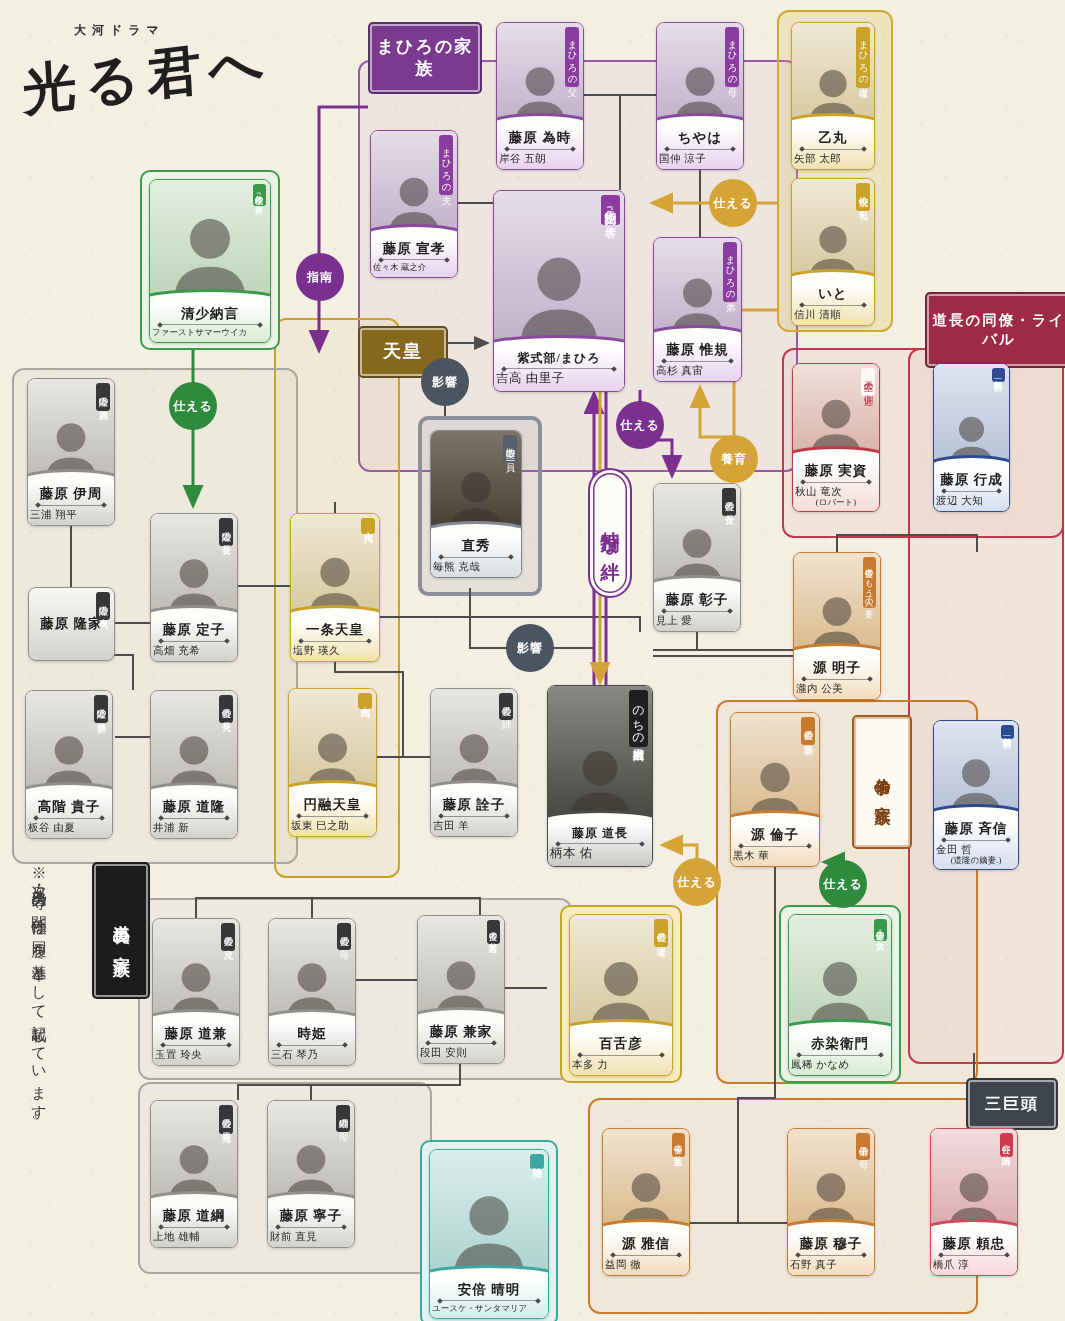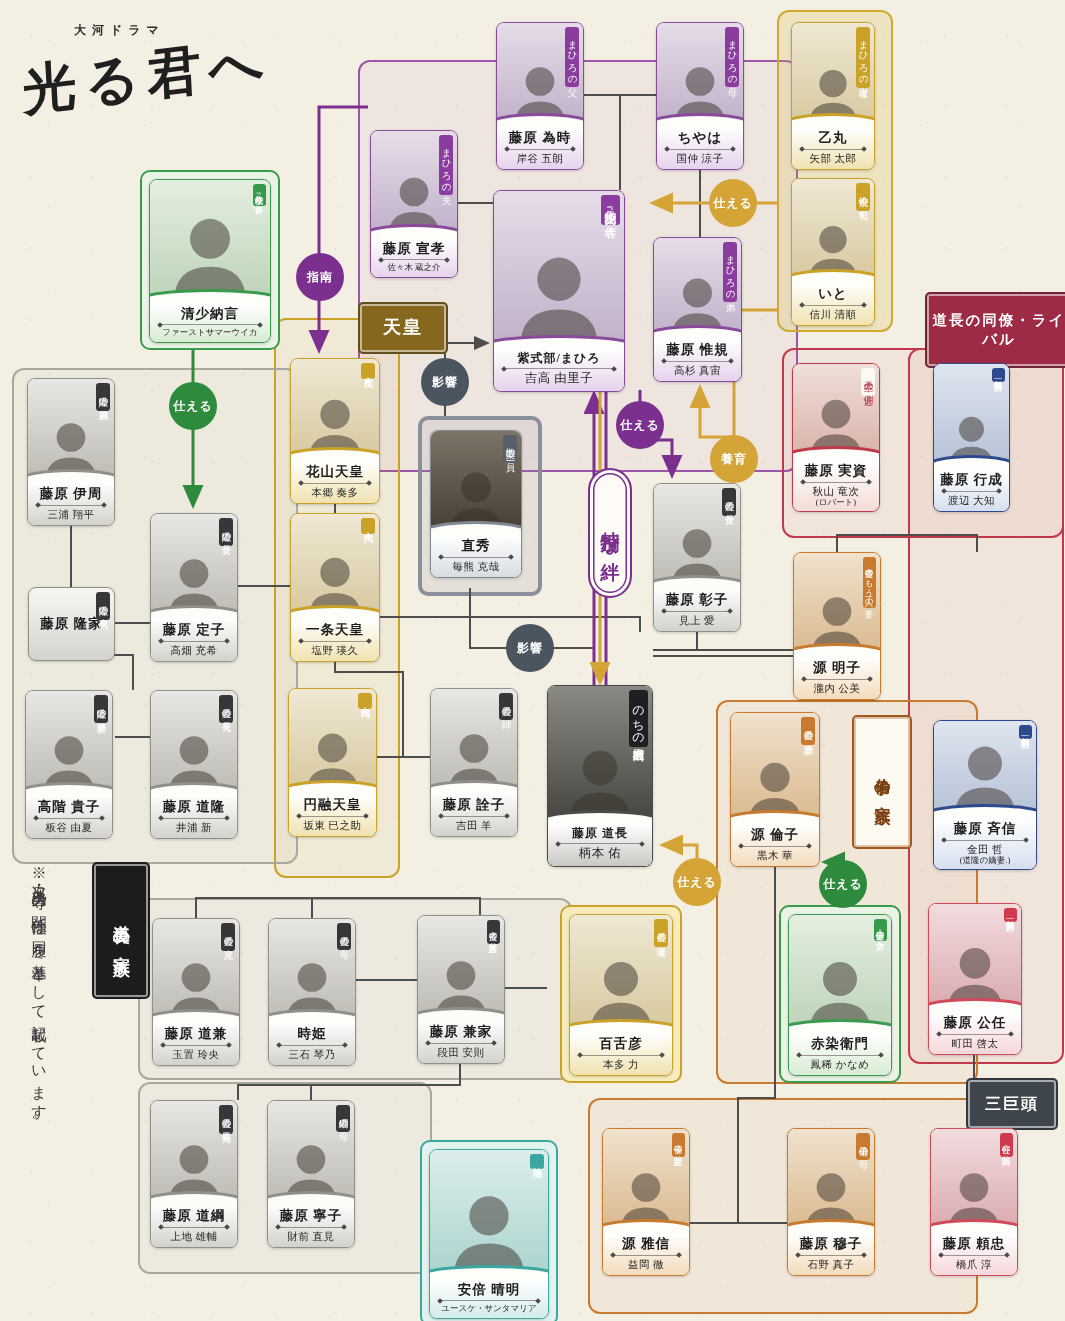--- a/index.html
+++ b/index.html
@@ -18,21 +18,21 @@
   .card.boxed{padding:7px;border:2px solid var(--bd);border-radius:10px;background:var(--boxbg,rgba(255,255,255,.4));}
   .photo{flex:1;position:relative;background:var(--ph);min-height:46px;}
   .photo svg{position:absolute;left:0;top:0;width:100%;height:100%;}
   .photo::after{content:"";position:absolute;left:-8%;bottom:-7px;width:116%;height:18px;background:#fdfdfa;
     border-radius:100% 100% 0 0;box-shadow:0 -3px 0 0 var(--bd);}
   .plate{background:var(--plate);padding:3px 2px 4px;position:relative;z-index:1;}
   .name{font-size:13.5px;font-weight:bold;color:#1c1c1c;text-align:center;letter-spacing:1px;line-height:1.15;}
   .rule{height:0;border-top:1px solid rgba(40,40,40,.45);margin:3px 10px 2px;position:relative;}
   .rule::before,.rule::after{content:"";position:absolute;top:-2.5px;width:4px;height:4px;background:#4a4a4a;transform:rotate(45deg);}
   .rule::before{left:-4px;}.rule::after{right:-4px;}
-  .actor{font-size:10.5px;color:#242424;text-align:center;letter-spacing:.5px;line-height:1.25;}
+  .actor{font-size:10.5px;color:#242424;text-align:left;letter-spacing:.5px;line-height:1.25;}
   .actor.long{font-size:8.5px;letter-spacing:0;}
   .actor2{font-size:8.5px;color:#242424;text-align:center;line-height:1.1;}
   .ribbon{position:absolute;top:4px;right:4px;writing-mode:vertical-rl;background:var(--rb);color:var(--rbTxt,#fff);
     font-size:9.5px;line-height:1;padding:6px 2.5px;border-radius:3px;letter-spacing:1px;z-index:2;max-height:68%;}
   .ribbon.long{font-size:8.5px;letter-spacing:0;max-height:88%;}
   .card.large .ribbon{font-size:12px;padding:8px 3.5px;max-height:93%;}
   .card.large .name{font-size:12px;}
   .card.large .actor{font-size:12.5px;}
   .card.nophoto .inner{background:linear-gradient(180deg,#f7f7f4,#d3d3ce);}
   .card.nophoto .plate{flex:1;display:flex;flex-direction:column;justify-content:center;background:none;}
@@ -44,21 +44,21 @@
   .theme-orange{--bd:#c87a2e;--rb:#c87a2e;--plate:linear-gradient(180deg,#fff,#f3dcbc);--ph:linear-gradient(180deg,#f0e2cd,#d9b88c);}
   .theme-navy{--bd:#2e4a8f;--rb:#2e4a8f;--plate:linear-gradient(180deg,#fff,#d6dff0);--ph:linear-gradient(180deg,#dfe5ef,#b4c0d6);}
   .theme-crimson{--bd:#c0394b;--rb:rgba(255,253,248,.88);--rbTxt:#b2384a;--plate:linear-gradient(180deg,#fff,#f4dcd6);--ph:linear-gradient(180deg,#f0e0da,#d8b0a6);}
   .theme-red{--bd:#d04a5a;--rb:#cf3a4f;--plate:linear-gradient(180deg,#fff,#f6d7db);--ph:linear-gradient(180deg,#f2dcde,#d9a8ae);}
   .theme-slate{--bd:#7f8893;--rb:#57606b;--plate:linear-gradient(180deg,#fff,#d8dde2);--ph:linear-gradient(180deg,#7d7468,#443c32);}
   .theme-teal{--bd:#3aa8a0;--rb:#3aa8a0;--plate:linear-gradient(180deg,#fff,#d3ecea);--ph:linear-gradient(180deg,#dceeec,#aad2cd);--boxbg:#e2f2ef;}
   .glabel{position:absolute;z-index:3;display:flex;align-items:center;justify-content:center;text-align:center;
     font-weight:bold;border:2px solid rgba(30,30,30,.35);border-radius:5px;box-shadow:inset 0 0 0 2px rgba(255,255,255,.55);
     padding:4px;line-height:1.3;letter-spacing:2px;}
   .gl-purple{background:#7a3b8f;color:#fff;font-size:17px;}
-  .gl-brown{background:#86671e;color:#fff;font-size:18px;}
+  .gl-brown{background:#86671e;color:#fff;font-size:18px;margin-top:24px;}
   .gl-crimson{background:#9e2b45;color:#fff;font-size:14.5px;}
   .gl-black{background:#1c1c1c;color:#fff;writing-mode:vertical-rl;font-size:17px;letter-spacing:4px;}
   .gl-orange{background:#fdfaf2;color:#7a3f12;border-color:#a05a20;box-shadow:inset 0 0 0 2px rgba(160,90,32,.35);writing-mode:vertical-rl;font-size:16px;letter-spacing:3px;}
   .gl-dark{background:#3f454d;color:#fff;font-size:16px;}
   .relation{position:absolute;z-index:4;width:48px;height:48px;border-radius:50%;color:#fff;display:flex;
     align-items:center;justify-content:center;font-size:12px;font-weight:bold;letter-spacing:1px;}
   .rc-purple{background:#7b2f8e;}.rc-gold{background:#d4a437;}.rc-green{background:#2e8b3d;}.rc-slate{background:#4a5560;}
   #special-bond{position:absolute;z-index:4;writing-mode:vertical-rl;display:flex;align-items:center;justify-content:center;
     background:#fdfbf6;border:2px solid #7b2f8e;border-radius:22px;box-shadow:inset 0 0 0 3px #fff,inset 0 0 0 4.5px #7b2f8e;
     color:#7b2f8e;font-size:19px;font-weight:bold;letter-spacing:3px;}
@@ -149,20 +149,21 @@
       <path d="M193,333 V503" marker-end="url(#m-green)"></path>
       <path d="M843,905 V862 H827" marker-end="url(#m-green)"></path>
     </g>
   </svg>
 
   <div id="drama-type">大河ドラマ</div>
   <div id="logo">光る君へ</div>
   <div id="note">※次兄・次男等の関係性は同腹を基準として記載しています。</div>
   <div id="special-bond" style="left: 588px; top: 468px; width: 40px; height: 126px;">特別な絆</div>
 
+<div class="glabel gl-purple" style="left: 368px; top: 22px; width: 102px; height: 60px;">まひろの家族</div>
     <div class="glabel gl-brown" style="left: 358px; top: 302px; width: 78px; height: 40px;">天皇</div>
     <div class="glabel gl-crimson" style="left: 925px; top: 292px; width: 136px; height: 64px;">道長の同僚・ライバル</div>
     <div class="glabel gl-black" style="left: 92px; top: 862px; width: 46px; height: 125px;">道長の家族</div>
     <div class="glabel gl-orange" style="left: 852px; top: 715px; width: 48px; height: 122px;">倫子の家族</div>
     <div class="glabel gl-dark" style="left: 966px; top: 1078px; width: 80px; height: 40px;">三巨頭</div>
     <div class="relation rc-purple" style="left: 296px; top: 253px;">指南</div>
     <div class="relation rc-green" style="left: 169px; top: 382px;">仕える</div>
     <div class="relation rc-gold" style="left: 709px; top: 179px;">仕える</div>
     <div class="relation rc-purple" style="left: 616px; top: 401px;">仕える</div>
     <div class="relation rc-gold" style="left: 710px; top: 435px; font-family: Liberation Mono, monospace;">養育</div>
@@ -291,36 +292,20 @@
           </svg>
         </div>
         <div class="ribbon long">『枕草子』の作者</div>
         <div class="plate">
           <div class="name">清少納言</div>
           <div class="rule"></div>
           <div class="actor long">ファーストサマーウイカ</div>
         </div>
       </div>
     </div>
-    <div class="card theme-gold" style="left: 290px; top: 358px; width: 90px; height: 144px;">
-      <div class="inner">
-        <div class="photo">
-          <svg viewBox="0 0 60 48" preserveAspectRatio="xMidYMax meet">
-            <circle cx="30" cy="16" r="10" fill="rgba(55,48,42,.5)"></circle>
-            <path d="M12,48 Q12,30 30,30 Q48,30 48,48 Z" fill="rgba(55,48,42,.5)"></path>
-          </svg>
-        </div>
-        <div class="ribbon">六十五代</div>
-        <div class="plate">
-          <div class="name">花山天皇</div>
-          <div class="rule"></div>
-          <div class="actor">本郷 奏多</div>
-        </div>
-      </div>
-    </div>
     <div class="card theme-gold" style="left: 290px; top: 513px; width: 90px; height: 147px;">
       <div class="inner">
         <div class="photo">
           <svg viewBox="0 0 60 48" preserveAspectRatio="xMidYMax meet">
             <circle cx="30" cy="16" r="10" fill="rgba(55,48,42,.5)"></circle>
             <path d="M12,48 Q12,30 30,30 Q48,30 48,48 Z" fill="rgba(55,48,42,.5)"></path>
           </svg>
         </div>
         <div class="ribbon">六十六代</div>
         <div class="plate">
@@ -540,21 +525,21 @@
           </svg>
         </div>
         <div class="ribbon">道長の嫡妻</div>
         <div class="plate">
           <div class="name">源 倫子</div>
           <div class="rule"></div>
           <div class="actor">黒木 華</div>
         </div>
       </div>
     </div>
-    <div class="card theme-navy" style="left: 933px; top: 720px; width: 104px; height: 148px;">
+    <div class="card theme-navy" style="left: 933px; top: 720px; width: 86px; height: 148px;">
       <div class="inner">
         <div class="photo">
           <svg viewBox="0 0 60 48" preserveAspectRatio="xMidYMax meet">
             <circle cx="30" cy="16" r="10" fill="rgba(55,48,42,.5)"></circle>
             <path d="M12,48 Q12,30 30,30 Q48,30 48,48 Z" fill="rgba(55,48,42,.5)"></path>
           </svg>
         </div>
         <div class="ribbon long">一条朝 四納言</div>
         <div class="plate">
           <div class="name">藤原 斉信</div>
@@ -634,36 +619,20 @@
           <svg viewBox="0 0 60 48" preserveAspectRatio="xMidYMax meet">
             <circle cx="30" cy="16" r="10" fill="rgba(55,48,42,.5)"></circle>
             <path d="M12,48 Q12,30 30,30 Q48,30 48,48 Z" fill="rgba(55,48,42,.5)"></path>
           </svg>
         </div>
         <div class="ribbon long">倫子・彰子の女房</div>
         <div class="plate">
           <div class="name">赤染衛門</div>
           <div class="rule"></div>
           <div class="actor">鳳稀 かなめ</div>
-        </div>
-      </div>
-    </div>
-    <div class="card theme-red" style="left: 928px; top: 903px; width: 94px; height: 150px;">
-      <div class="inner">
-        <div class="photo">
-          <svg viewBox="0 0 60 48" preserveAspectRatio="xMidYMax meet">
-            <circle cx="30" cy="16" r="10" fill="rgba(55,48,42,.5)"></circle>
-            <path d="M12,48 Q12,30 30,30 Q48,30 48,48 Z" fill="rgba(55,48,42,.5)"></path>
-          </svg>
-        </div>
-        <div class="ribbon long">一条朝 四納言</div>
-        <div class="plate">
-          <div class="name">藤原 公任</div>
-          <div class="rule"></div>
-          <div class="actor">町田 啓太</div>
         </div>
       </div>
     </div>
     <div class="card theme-gray" style="left: 150px; top: 1100px; width: 88px; height: 146px;">
       <div class="inner">
         <div class="photo">
           <svg viewBox="0 0 60 48" preserveAspectRatio="xMidYMax meet">
             <circle cx="30" cy="16" r="10" fill="rgba(55,48,42,.5)"></circle>
             <path d="M12,48 Q12,30 30,30 Q48,30 48,48 Z" fill="rgba(55,48,42,.5)"></path>
           </svg>

